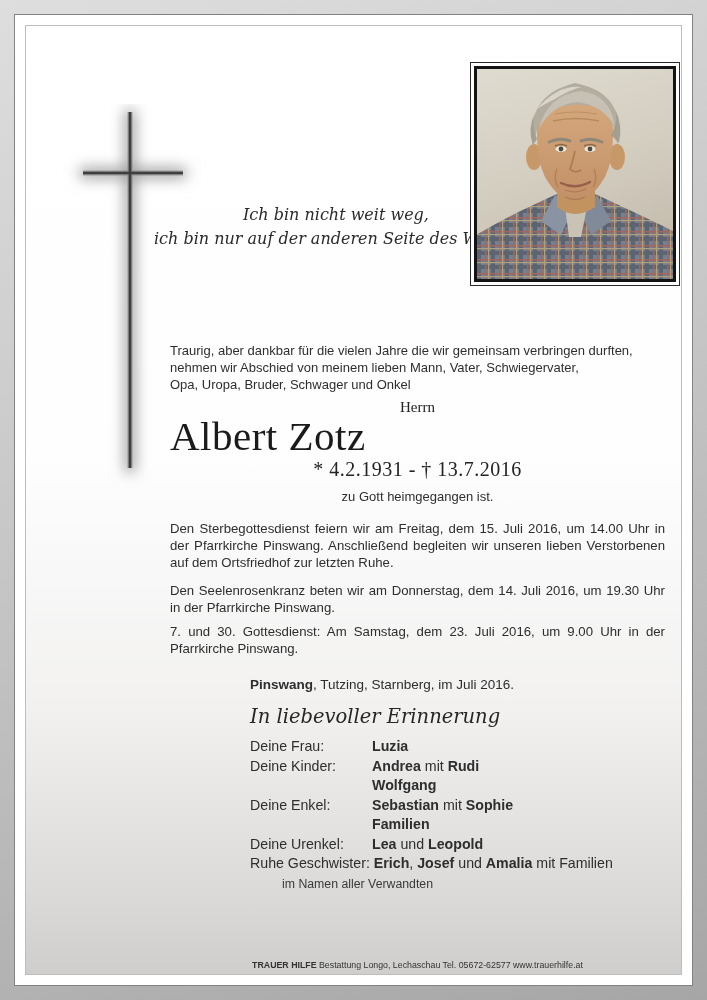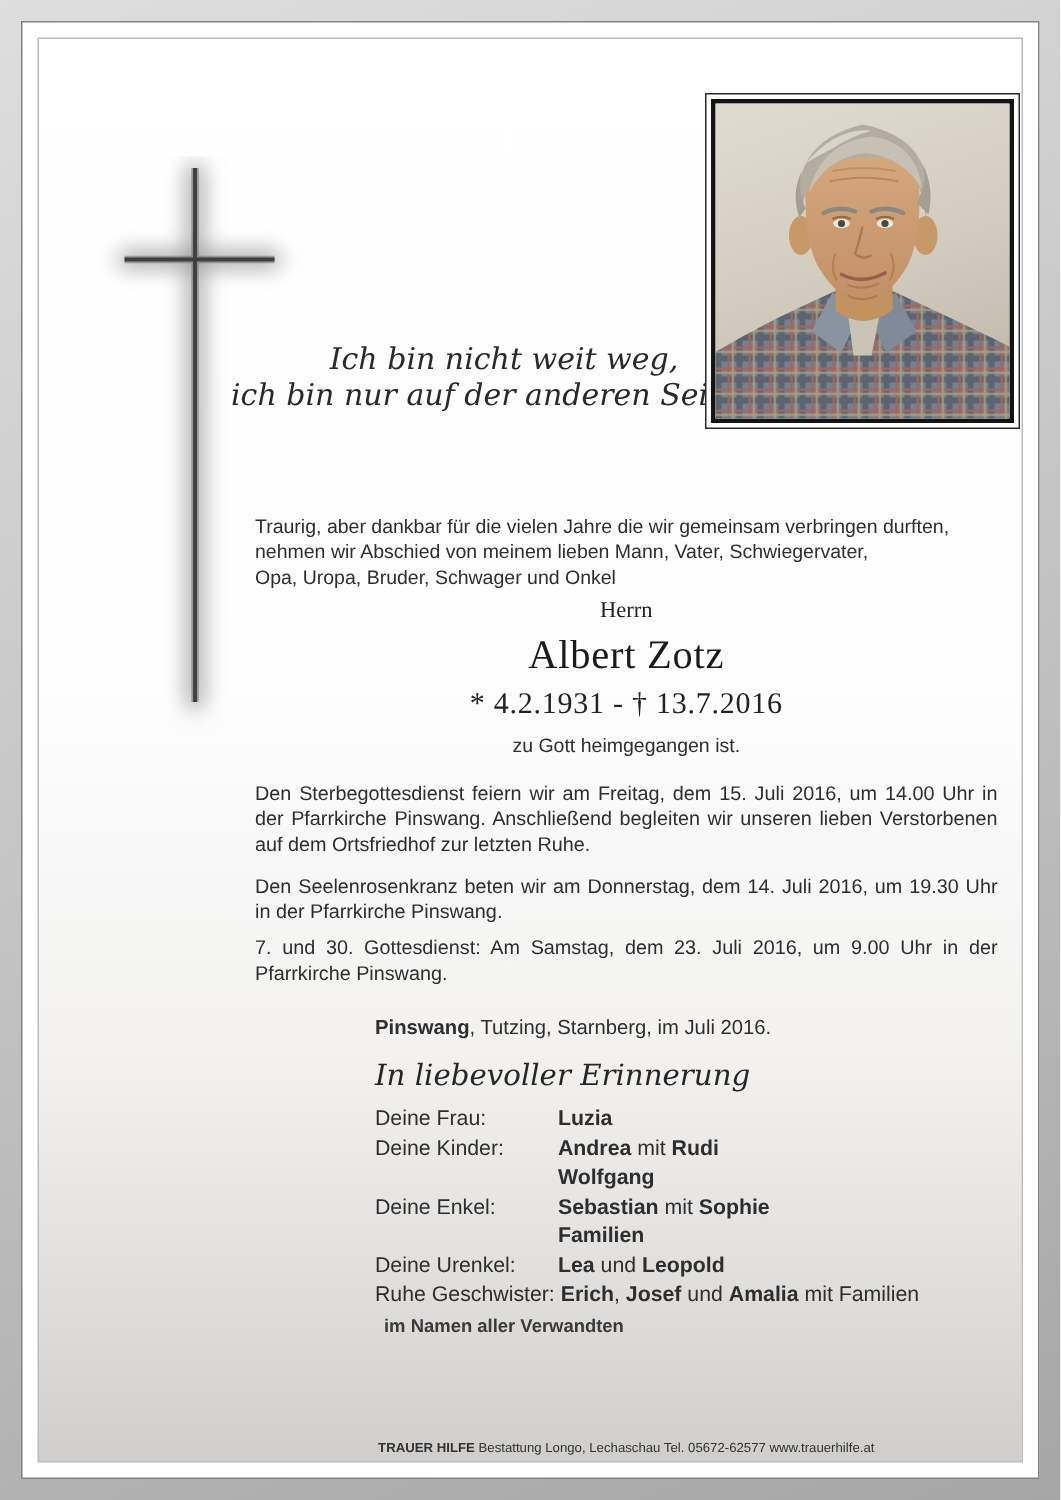--- a/index.html
+++ b/index.html
@@ -11,48 +11,48 @@
   .sheet{position:absolute;left:14px;top:14px;right:14px;bottom:14px;background:#fff;border:1px solid #828282;}
   .content{
     position:absolute;left:10px;top:10px;right:10px;bottom:10px;border:1px solid #bdbdbd;
     background:linear-gradient(180deg,#ffffff 0%,#fefefe 45%,#f2f1f0 72%,#d9d8d7 93%,#cfcecd 100%);
     overflow:hidden;
   }
   .cross-wrap{position:absolute;left:10px;top:78px;width:220px;height:410px;}
   .quote{
     position:absolute;left:128px;top:177px;width:364px;text-align:center;
     font-family:"DejaVu Serif","Liberation Serif",serif;font-style:italic;
-    font-size:20px;line-height:24px;color:#2a2a2a;margin-top:24px;
+    font-size:16px;line-height:24px;color:#2a2a2a;
   }
   .quote div{white-space:nowrap;}
   .photo{position:absolute;left:444px;top:36px;background:#fff;border:1px solid #2a2a2a;padding:3px;}
   .photo-inner{border:3px solid #141414;font-size:0;}
   .column{position:absolute;left:144px;top:300px;width:495px;}
   .intro{margin-top:16px;text-align:left;font-size:13px;line-height:17px;}
   .intro div{white-space:nowrap;}
   .salutation{margin-top:5px;text-align:center;font-family:"Liberation Serif",serif;font-size:15px;line-height:18px;color:#232323;}
-  .deceased-name{text-align:center;font-family:"Liberation Serif",serif;font-size:27px;line-height:40px;color:#1b1b1b;letter-spacing:.5px;}
+  .deceased-name{font-family:"Liberation Serif",serif;font-size:41px;line-height:40px;color:#1b1b1b;letter-spacing:.5px;}
   .dates{margin-top:4px;text-align:center;font-family:"Liberation Serif",serif;font-size:20px;line-height:18px;color:#232323;letter-spacing:.5px;}
   .passing{margin-top:10px;text-align:center;font-size:13px;line-height:17px;}
   .passing div{white-space:nowrap;}
   .para{margin:0;text-align:justify;font-size:13.2px;line-height:17.2px;}
   .para.p1{margin-top:15px;}
   .para.p2{margin-top:10px;}
   .para.p3{margin-top:7px;}
   .places{margin-top:19px;margin-left:80px;font-size:13.5px;line-height:17px;}
   .memory-heading{
     margin-top:12px;margin-left:80px;
     font-family:"DejaVu Serif","Liberation Serif",serif;font-style:italic;
     font-size:19.5px;line-height:24px;color:#262626;
   }
   .family{margin-top:8px;margin-left:80px;font-size:14.2px;line-height:19.5px;}
   .family-row{display:flex;align-items:flex-start;}
   .family-role{flex:0 0 auto;min-width:118px;padding-right:4px;}
   .family-names{flex:1 1 auto;}
-  .closing{margin-top:2px;margin-left:86px;font-size:12.3px;line-height:16px;color:#3a3a3a;font-weight:bold;}
+  .closing{margin-top:2px;margin-left:112px;font-size:12.3px;line-height:16px;color:#3a3a3a;}
   .footer{
     position:absolute;left:144px;bottom:3px;width:495px;text-align:center;
     font-size:8.8px;line-height:11px;color:#333;
   }
   b{font-weight:700;}
 </style>
 </head>
 <body>
 
 <div class="outer-frame"></div>

